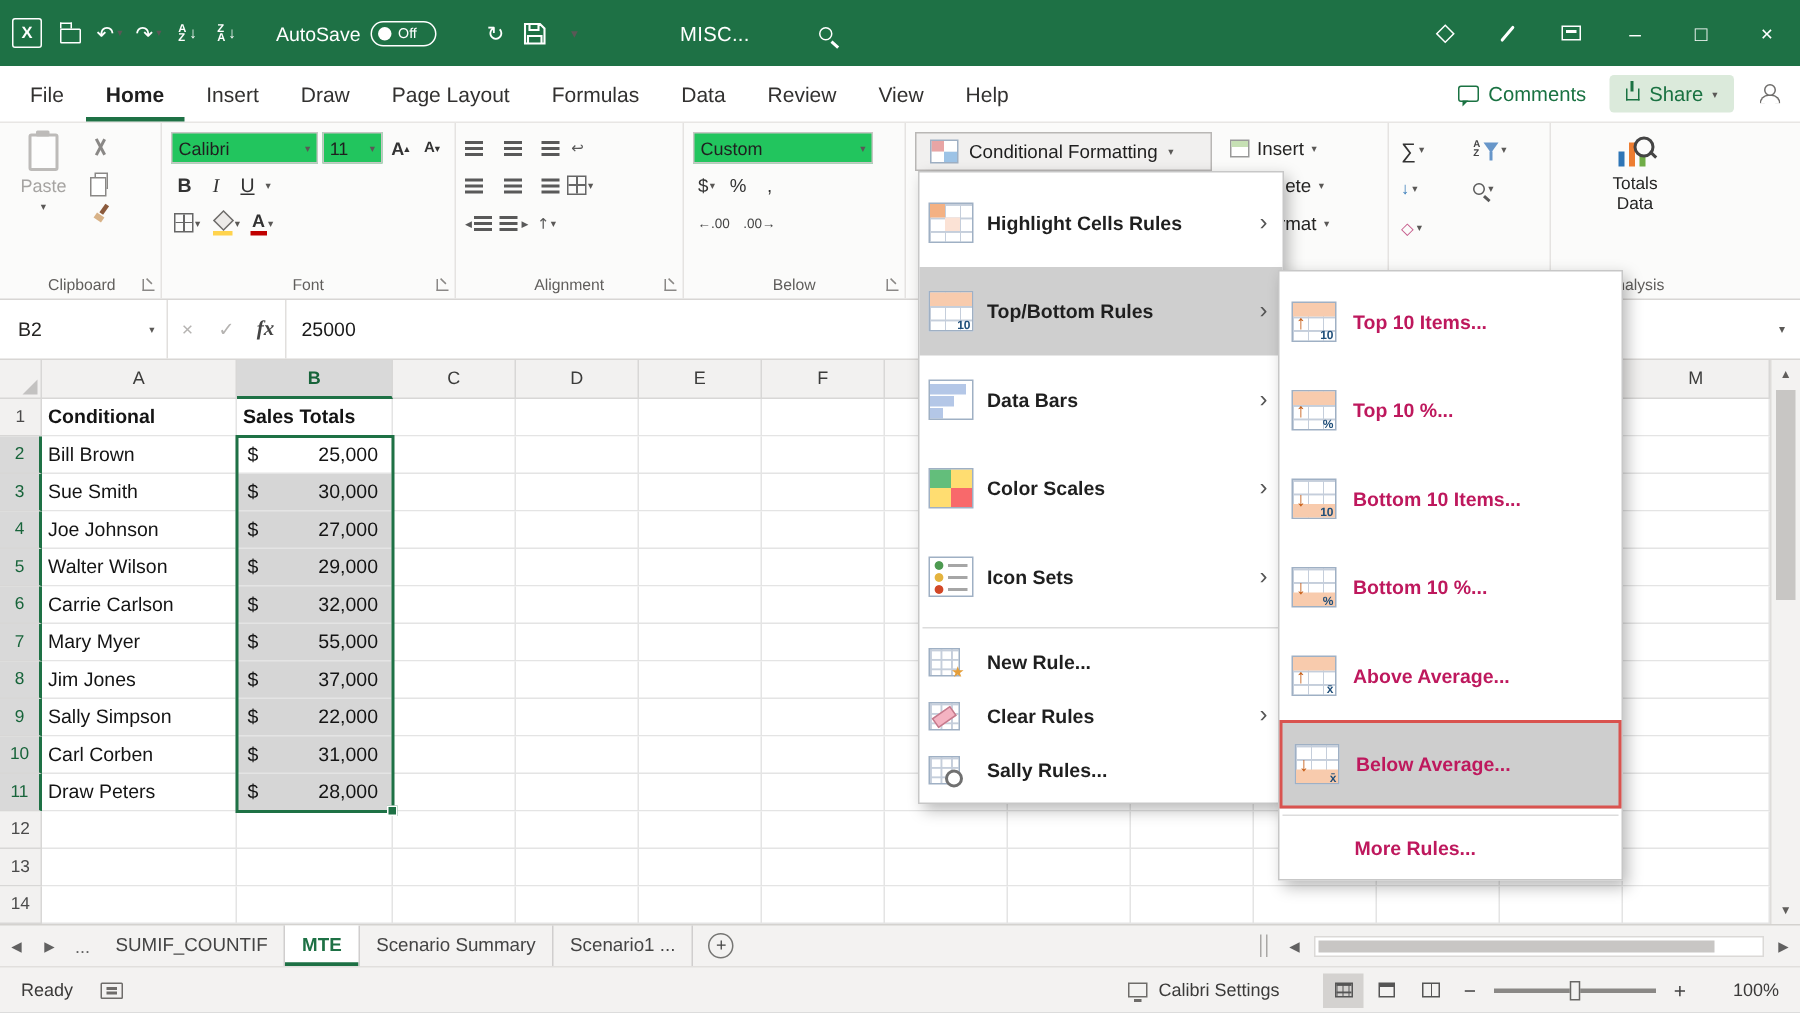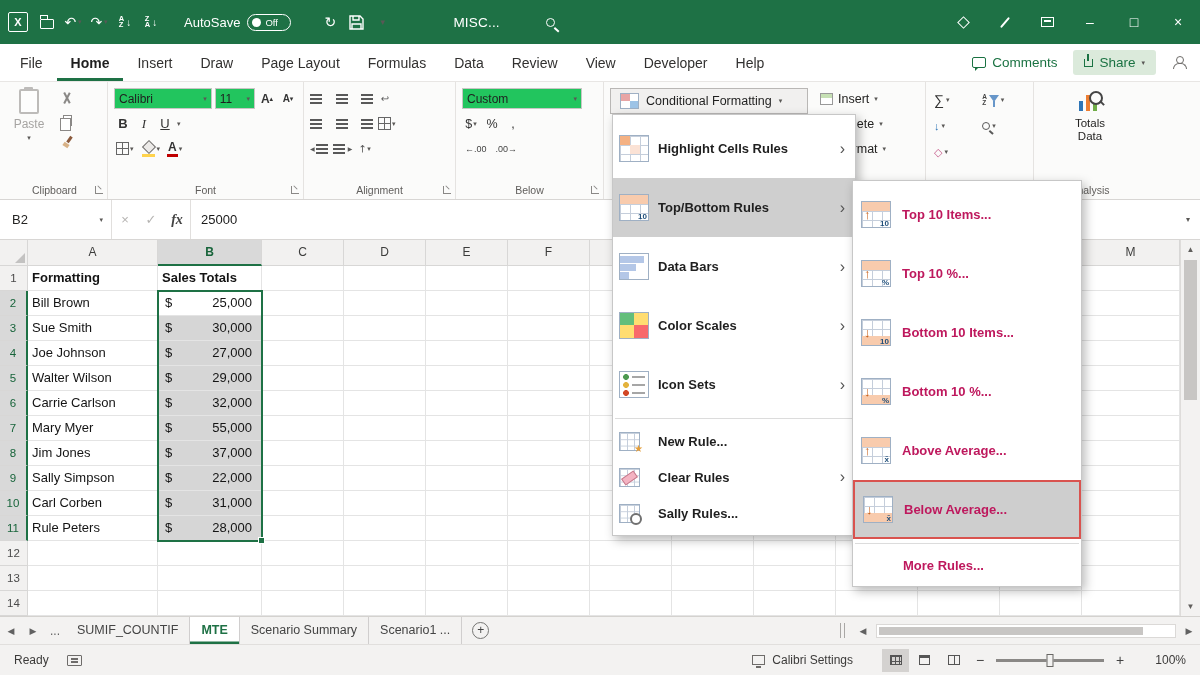--- a/index.html
+++ b/index.html
@@ -278,21 +278,20 @@
     <div class="rtablist" id="ribbon-tab-list">
         <div class="rtab">File</div>
         <div class="rtab active">Home</div>
         <div class="rtab">Insert</div>
         <div class="rtab">Draw</div>
         <div class="rtab">Page Layout</div>
         <div class="rtab">Formulas</div>
         <div class="rtab">Data</div>
         <div class="rtab">Review</div>
         <div class="rtab">View</div>
-        <div class="rtab">Developer</div>
         <div class="rtab">Help</div>
       </div>
     <div class="tabs-right">
       <span class="comments">
           <i class="ic-comment"></i>
           <span>Comments</span>
         </span>
       <span class="share">
           <i class="ic-share"></i>
           <span>Share</span>
@@ -535,21 +534,21 @@
         <div class="colh" style="width: 82px;">H</div>
         <div class="colh" style="width: 82px;">I</div>
         <div class="colh" style="width: 82px;">J</div>
         <div class="colh" style="width: 82px;">K</div>
         <div class="colh" style="width: 82px;">L</div>
         <div class="colh" style="width: 98px;">M</div>
       </div>
     <div id="grid-rows">
         <div class="grow">
           <div class="gut">1</div>
-          <div class="cell hdr" style="width: 130px;">Formatting</div>
+          <div class="cell hdr" style="width: 130px;">Conditional</div>
           <div class="cell hdr" style="width: 104px;">Sales Totals</div>
           <div class="cell hdr" style="width: 82px;"></div>
           <div class="cell hdr" style="width: 82px;"></div>
           <div class="cell hdr" style="width: 82px;"></div>
           <div class="cell hdr" style="width: 82px;"></div>
           <div class="cell hdr" style="width: 82px;"></div>
           <div class="cell hdr" style="width: 82px;"></div>
           <div class="cell hdr" style="width: 82px;"></div>
           <div class="cell hdr" style="width: 82px;"></div>
           <div class="cell hdr" style="width: 82px;"></div>
@@ -722,21 +721,21 @@
           <div class="cell" style="width: 82px;"></div>
           <div class="cell" style="width: 82px;"></div>
           <div class="cell" style="width: 82px;"></div>
           <div class="cell" style="width: 82px;"></div>
           <div class="cell" style="width: 82px;"></div>
           <div class="cell" style="width: 82px;"></div>
           <div class="cell" style="width: 98px;"></div>
         </div>
         <div class="grow">
           <div class="gut gsel">11</div>
-          <div class="cell" style="width: 130px;">Rule Peters</div>
+          <div class="cell" style="width: 130px;">Draw Peters</div>
           <div class="cell acct selcell" style="width: 104px;">
             <span class="cur">$</span>
             <span class="val">28,000</span>
           </div>
           <div class="cell" style="width: 82px;"></div>
           <div class="cell" style="width: 82px;"></div>
           <div class="cell" style="width: 82px;"></div>
           <div class="cell" style="width: 82px;"></div>
           <div class="cell" style="width: 82px;"></div>
           <div class="cell" style="width: 82px;"></div>

